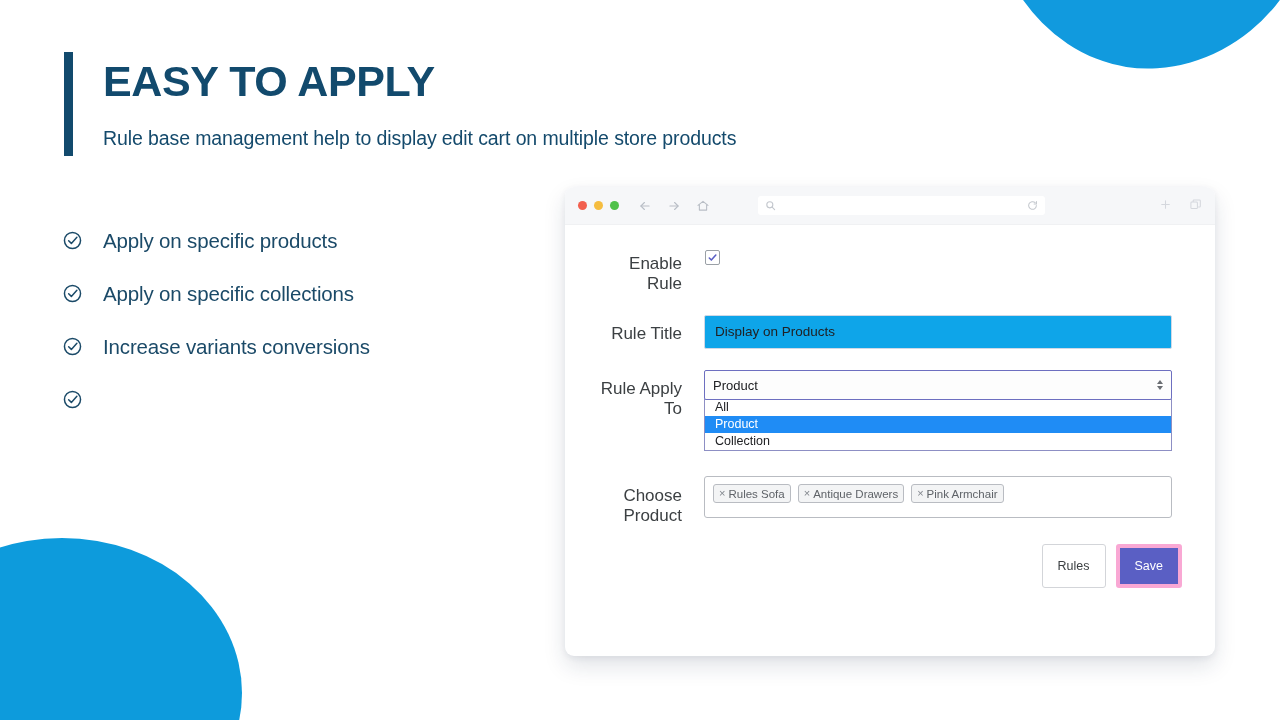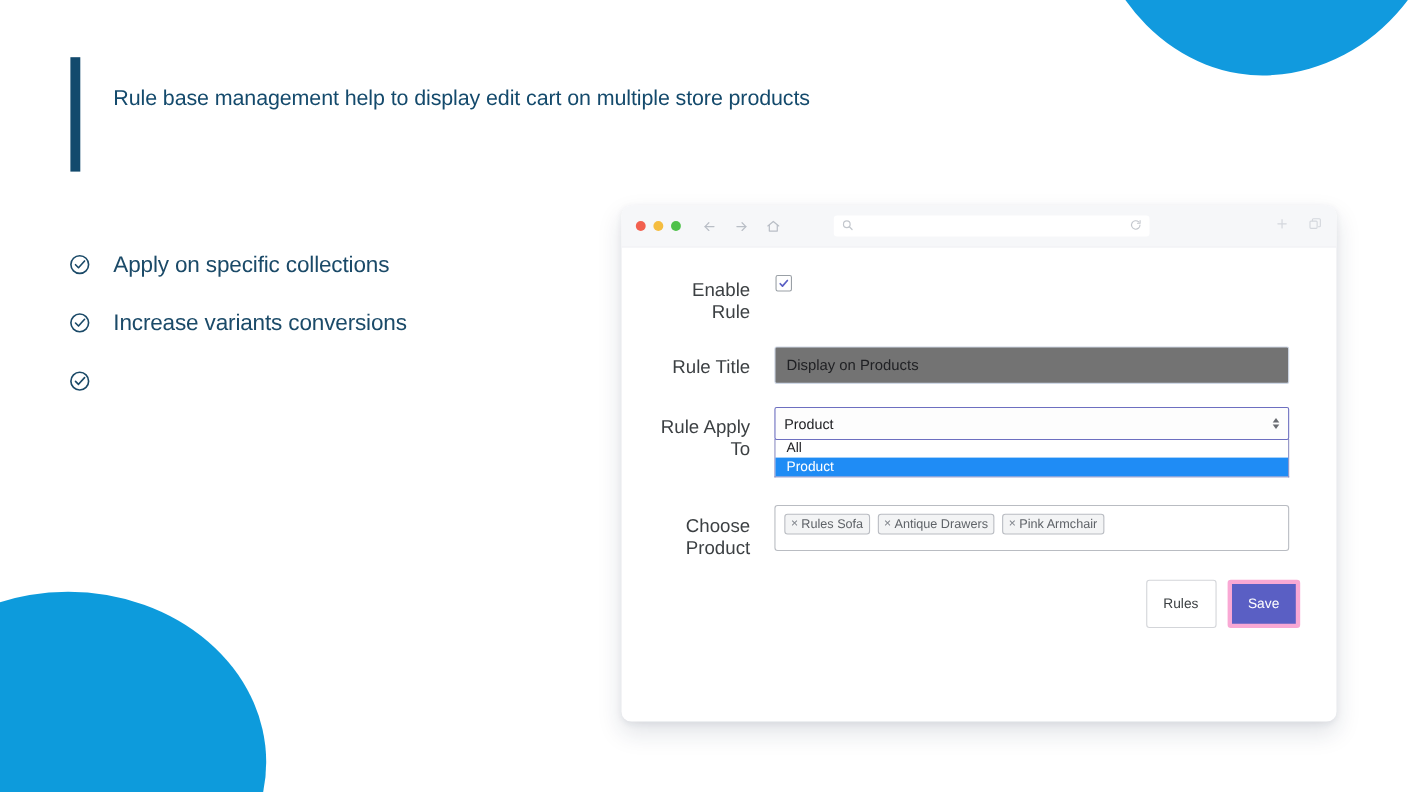--- a/index.html
+++ b/index.html
@@ -92,21 +92,21 @@
     width:13px;height:13px;border:1px solid #9aa0a6;border-radius:2px;
     background:#fff;display:flex;align-items:center;justify-content:center;
     margin-left:1px;
   }
   .chk svg{display:block;}
 
   .row-title{margin-bottom:21px;}
   .row-title .lbl{padding-top:9px;}
   .txtinput{
     width:468px;height:34px;box-sizing:border-box;
-    background:#737373;border:1px solid #cfd8e6;border-radius:2px;
+    background:#0ea5e9;border:1px solid #cfd8e6;border-radius:2px;
     font-size:13.5px;color:#202124;padding:0 10px;line-height:32px;
   }
 
   .row-apply .lbl{padding-top:9px;}
   .selectbox{
     width:468px;height:30px;box-sizing:border-box;
     background:#fdfdfd;border:1.6px solid #6d6fc0;border-radius:2px;
     display:flex;align-items:center;padding:0 8px;
     font-size:13px;color:#202124;position:relative;
   }
@@ -153,27 +153,37 @@
 <body>
 
 <div class="stage">
 
   <div class="blob-top"></div>
   <div class="blob-bottom"></div>
 
   <div class="head-wrap">
     <div class="accent-bar"></div>
     <div class="head-text">
+      <h1 class="headline">EASY TO APPLY</h1>
       <div class="subhead">Rule base management help to display edit cart on multiple store products</div>
     </div>
   </div>
 
   <div class="features">
 
 
+    <div class="feat">
+      <span class="feat-icon">
+        <svg width="21" height="21" viewBox="0 0 24 24" fill="none" stroke="#1b4a68" stroke-width="1.7">
+          <circle cx="12" cy="12" r="9.2"></circle>
+            <path d="M7.6 12.2l3.1 3.1L17 8.3" stroke-linecap="round" stroke-linejoin="round"></path>
+        </svg>
+      </span>
+      <span class="feat-text">Apply on specific products</span>
+    </div>
 
     <div class="feat">
       <span class="feat-icon">
         <svg width="21" height="21" viewBox="0 0 24 24" fill="none" stroke="#1b4a68" stroke-width="1.7">
           <circle cx="12" cy="12" r="9.2"></circle>
             <path d="M7.6 12.2l3.1 3.1L17 8.3" stroke-linecap="round" stroke-linejoin="round"></path>
         </svg>
       </span>
       <span class="feat-text">Apply on specific collections</span>
     </div>
@@ -287,20 +297,21 @@
           <div class="selectbox">
             <span>Product</span>
             <span class="spinner">
               <span class="spin-tri spin-up"></span>
               <span class="spin-tri spin-dn"></span>
             </span>
           </div>
           <div class="optlist">
             <div class="opt">All</div>
             <div class="opt sel">Product</div>
+            <div class="opt">Collection</div>
           </div>
         </div>
       </div>
 
       <div class="row row-choose">
         <div class="lbl">Choose Product</div>
         <div class="ctrl">
           <div class="tagbox">
             <span class="tag">
               <span class="x">×</span>

